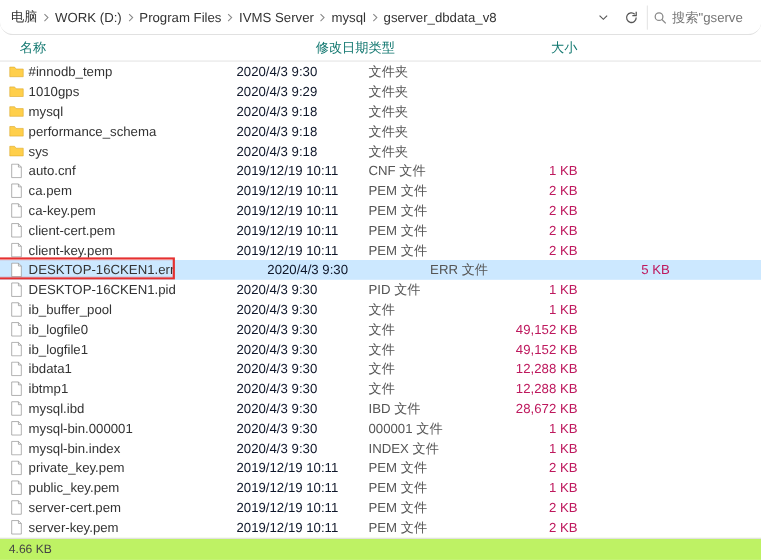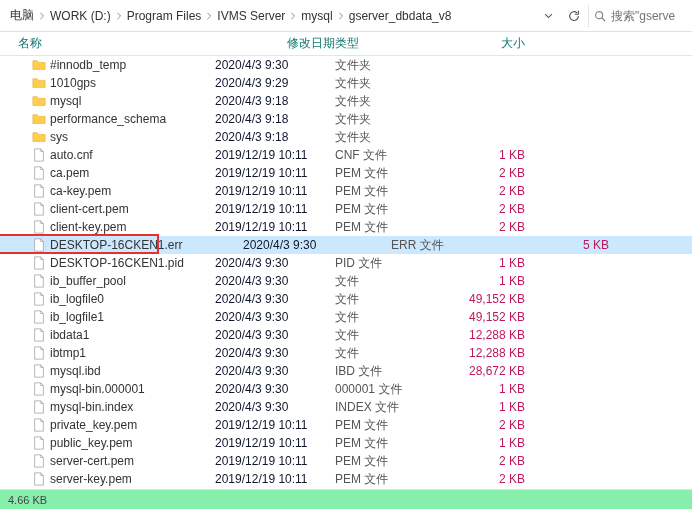--- a/index.html
+++ b/index.html
@@ -13,20 +13,21 @@
     overflow: hidden;
     position: relative;
   }
   .toolbar {
     height: 32px;
     display: flex;
     align-items: center;
     border-bottom: 1px solid #e1e1e1;
     padding: 0 4px;
     gap: 2px;
+    border-radius: 12px;
   }
   .breadcrumbs {
     flex: 1;
     display: flex;
     align-items: center;
     gap: 2px;
     padding: 0 6px;
     overflow: hidden;
     white-space: nowrap;
   }
@@ -91,21 +92,21 @@
   }
   .row.selected {
     background: #cce8ff;
     gap: 28px;
   }
   .row .cell-name {
     width: 215px;
     display: flex;
     align-items: center;
     gap: 4px;
-    padding-left: 32px;
+    padding-left: 8px;
     overflow: hidden;
   }
   .row .cell-date { width: 120px; color: #0f172a; }
   .row .cell-type { width: 100px; color: #555; }
   .row .cell-size { width: 110px; text-align: right; color: #be185d; padding-right: 20px; }
   .icon {
     width: 14px; height: 14px; flex-shrink: 0;
     display: inline-flex; align-items: center; justify-content: center;
   }
   .folder-ic svg { fill: #ffcf4b; stroke: #d8a62a; }
@@ -118,21 +119,21 @@
   .status {
     position: absolute;
     bottom: 0; left: 0; right: 0;
     height: 20px;
     border-top: 1px solid #e1e1e1;
     display: flex;
     align-items: center;
     padding: 0 8px;
     font-size: 11px;
     color: #444;
-    background: #86efac;
+    background: #bef264;
   }
   .crumb-sep svg { width: 8px; height: 8px; }
   .dd svg { width: 11px; height: 11px; }
 </style>
 </head>
 <body>
 
 <div class="toolbar">
   <div class="breadcrumbs">
       <span class="crumb">电脑</span>

